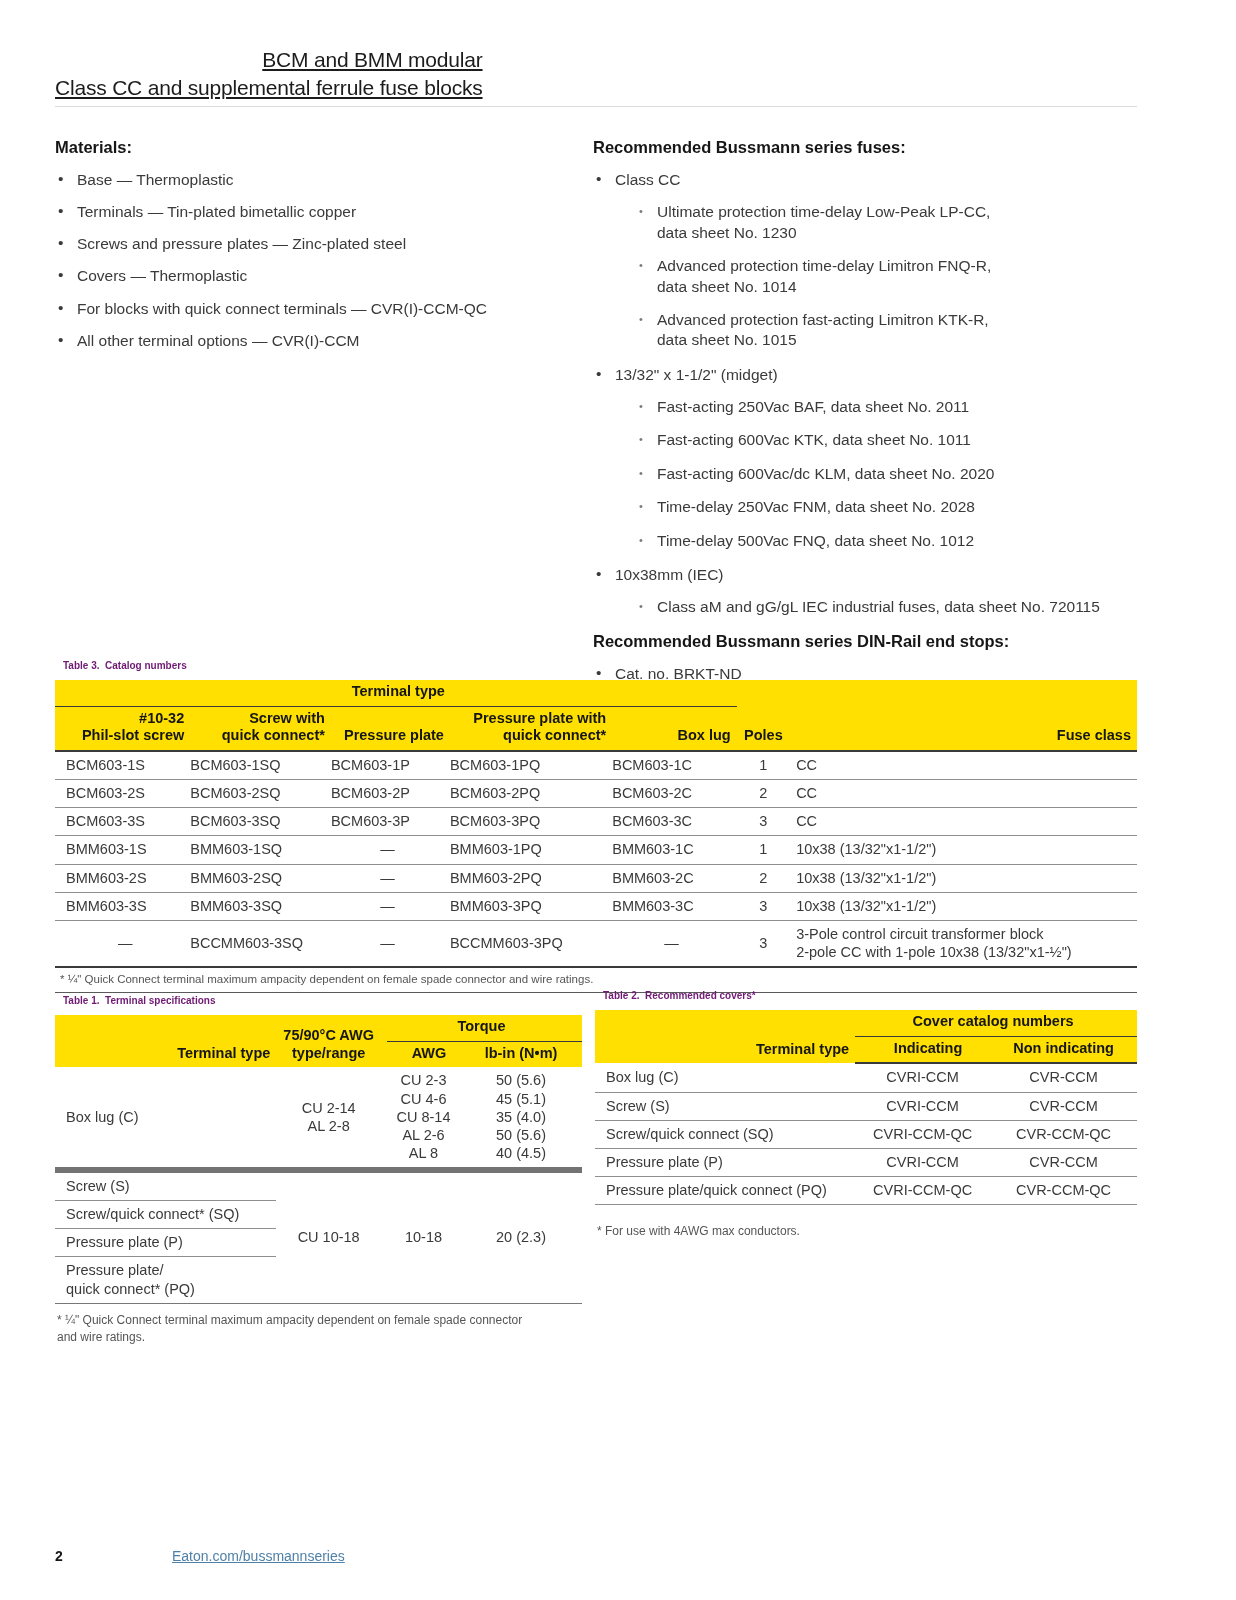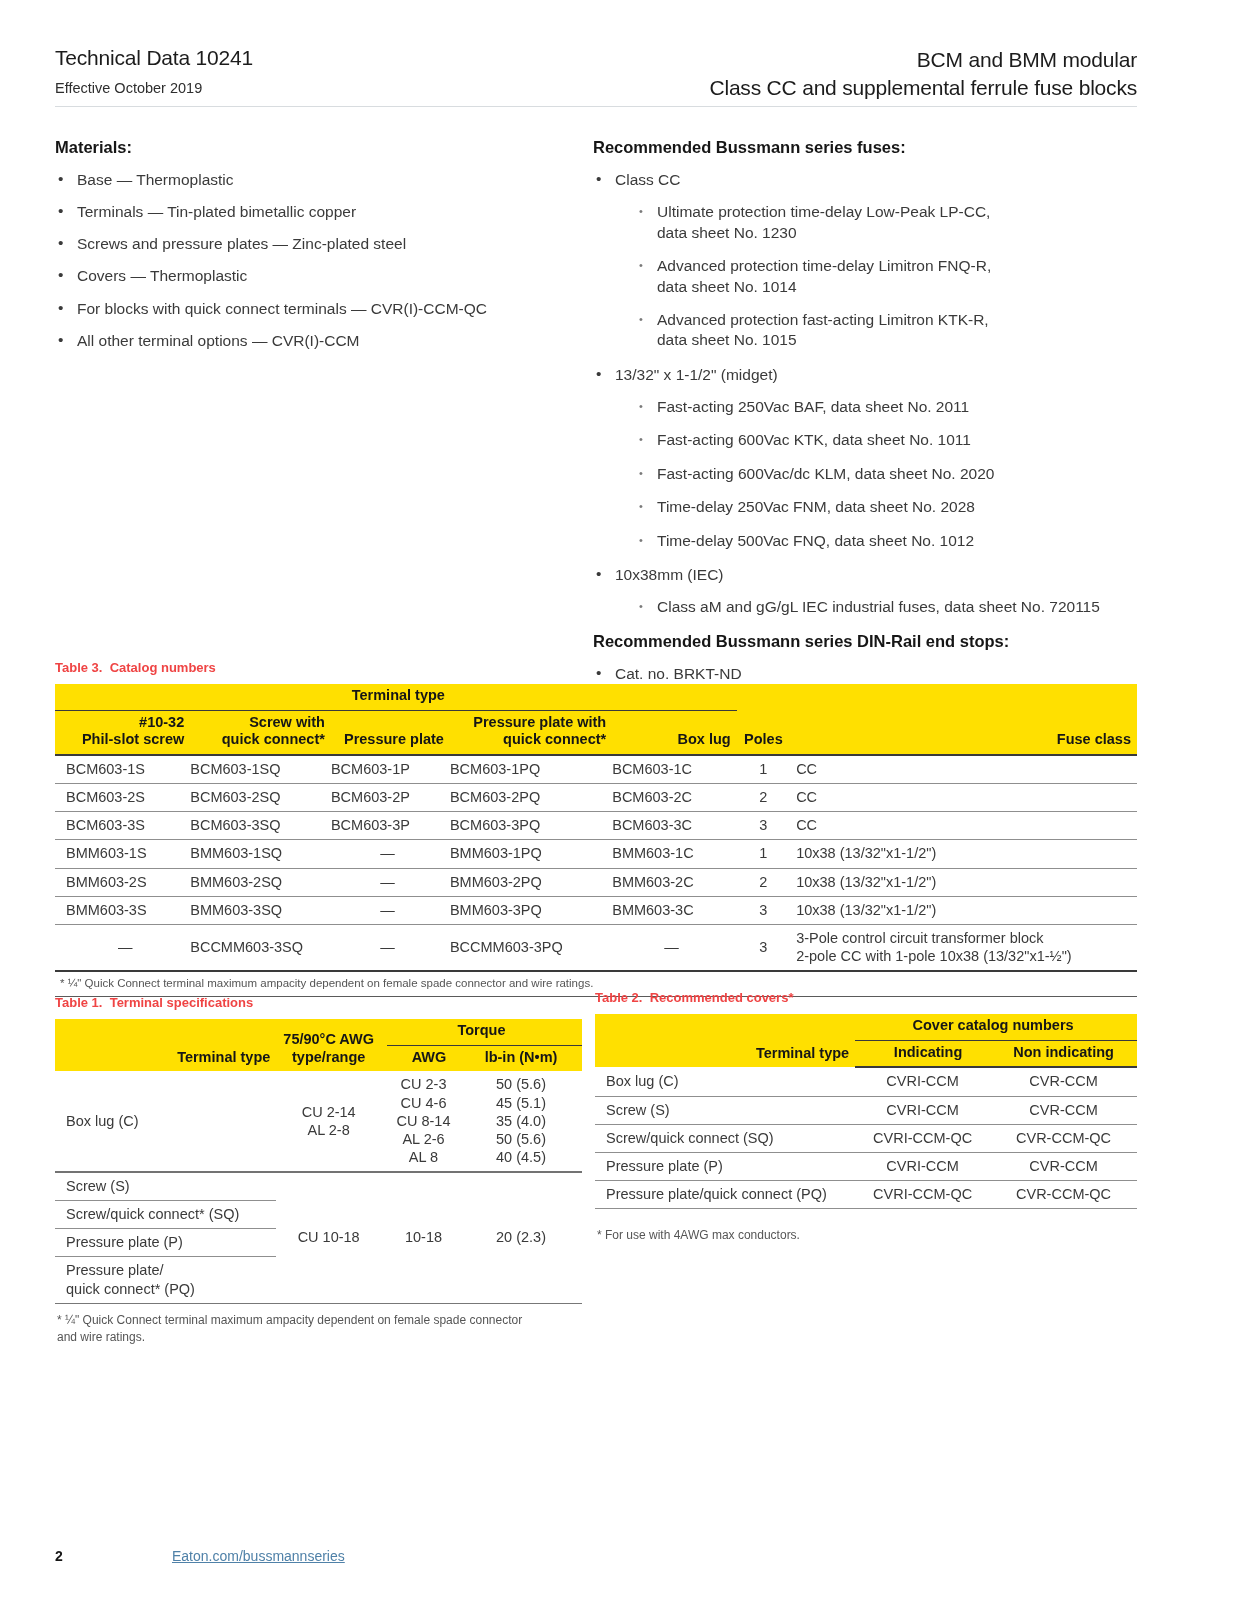--- a/index.html
+++ b/index.html
@@ -5,72 +5,68 @@
   html,body{margin:0;padding:0;background:#e8e8e8;}
   .page{
     position:relative;width:1236px;height:1600px;background:#ffffff;
     font-family:"Liberation Sans","DejaVu Sans",sans-serif;color:#3a3a3a;
     margin:0 auto;overflow:hidden;
   }
   
   .hdr{position:absolute;top:46px;left:55px;width:1082px;display:flex;justify-content:space-between;}
   .hdr-left .doc-title{font-size:21px;color:#1c1c1c;letter-spacing:-0.2px;margin:0 0 10px 0;font-weight:400;}
   .hdr-left .doc-sub{font-size:14.5px;color:#2e2e2e;}
-  .hdr-right{text-align:right;font-size:21px;color:#1c1c1c;line-height:1.35;letter-spacing:-0.2px;}
+  .hdr-right{text-align:right;font-size:21px;color:#1c1c1c;line-height:1.35;letter-spacing:-0.2px;text-decoration:underline;}
   .hdr-rule{position:absolute;top:106px;left:55px;width:1082px;height:1px;background:#d8dcdf;}
   
   .col-left{position:absolute;top:138px;left:55px;width:520px;}
   .col-right{position:absolute;top:138px;left:593px;width:545px;}
   h3.sec{font-size:16.5px;font-weight:700;color:#161616;margin:0 0 13px 0;}
   .mt{margin-top:24px;}
   ul{list-style:none;margin:0;padding:0;}
   ul.l1 > li{position:relative;padding-left:22px;font-size:15.5px;color:#3a3a3a;margin-bottom:12px;line-height:1.3;}
   ul.l1 > li::before{content:"\2022";position:absolute;left:3px;top:-1px;color:#3a3a3a;}
   ul.l2{margin:12px 0 14px 0;padding-left:22px;}
   ul.l2 > li{position:relative;padding-left:20px;font-size:15.5px;color:#3a3a3a;margin-bottom:13px;line-height:1.32;white-space:pre-line;}
   ul.l2 > li::before{content:"\2022";position:absolute;left:2px;top:2px;color:#7a7a7a;font-size:11px;}
   
-  .tbl-title{font-size:13px;font-weight:700;color:#ef4444;margin:0 0 9px 0;white-space:pre-wrap;}
+  .tbl-title{font-size:10px;font-weight:700;color:#701a75;margin:0 0 9px 8px;white-space:pre-wrap;}
   table{border-collapse:collapse;width:100%;font-size:14.5px;color:#3a3a3a;table-layout:fixed;}
   thead th{background:#FFE000;font-weight:700;color:#161616;text-align:right;vertical-align:bottom;
            padding:3px 6px 5px 0;white-space:pre-line;line-height:1.22;}
   thead tr.colrow th{border-bottom:2.5px solid #3a3a3a;}
   th.spanhead{text-align:center;border-bottom:1.5px solid #3a3a3a;}
   th.fill{border-bottom:none;}
   tbody td{padding:4px 6px 5px 0;border-bottom:1px solid #8f8f8f;vertical-align:middle;white-space:pre-line;line-height:1.25;}
   td.dash,th.ctr,td.ctr{text-align:center;}
   tbody td:first-child, thead th:first-child{padding-left:11px;}
   
   .sec-t3{position:absolute;top:660px;left:55px;width:1082px;}
   .sec-t3 tbody tr:last-child td{border-bottom:none;}
   .t3-foot{border-top:2.5px solid #3a3a3a;border-bottom:1.5px solid #5a5a5a;
            font-size:11.5px;color:#555;padding:5px 0 7px 5px;}
   
   .sec-t1{position:absolute;top:995px;left:55px;width:527px;}
   .sec-t2{position:absolute;top:990px;left:595px;width:542px;}
   .t1-wrap{border-bottom:1.5px solid #777;}
   #t1 tbody td{border-bottom:none;}
-  #t1 tbody tr.full td{border-bottom:2px solid #737373;}
+  #t1 tbody tr.full td{border-bottom:6px solid #737373;}
   #t1 tbody tr.part td:first-child{border-bottom:1px solid #8f8f8f;}
   #t1 td.merged{text-align:center;vertical-align:middle;}
   .foot-note{font-size:12px;color:#555;padding:8px 0 0 2px;white-space:pre-line;line-height:1.45;}
   
   .pg-num{position:absolute;top:1548px;left:55px;font-size:14px;font-weight:700;color:#161616;}
   .pg-link{position:absolute;top:1548px;left:172px;font-size:14px;color:#4f81a8;text-decoration:underline;cursor:pointer;}
 </style>
 </head>
 <body>
 
 <div class="page">
 
   <div class="hdr">
-    <div class="hdr-left">
-      <div class="doc-title">Technical Data 10241</div>
-      <div class="doc-sub">Effective October 2019</div>
-    </div>
     <div class="hdr-right">
       <div>BCM and BMM modular</div>
       <div>Class CC and supplemental ferrule fuse blocks</div>
     </div>
   </div>
   <div class="hdr-rule"></div>
 
   <div class="col-left">
     <h3 class="sec">Materials:</h3>
     <ul class="l1">

